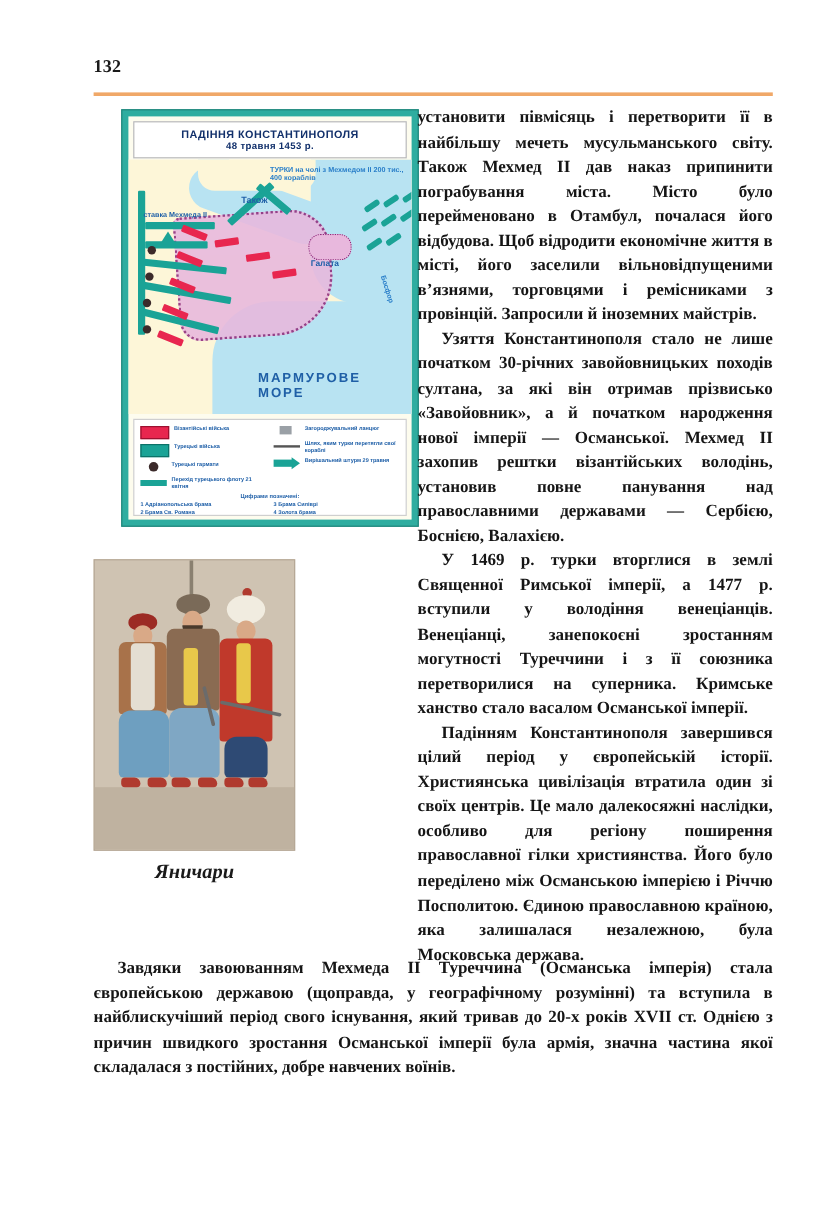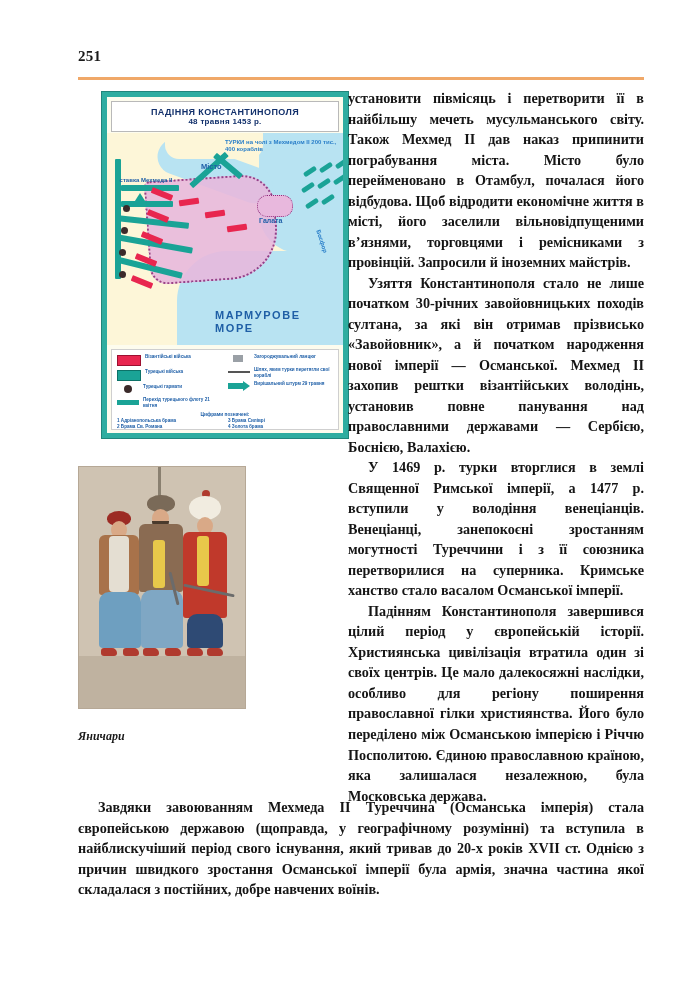--- a/index.html
+++ b/index.html
@@ -414,25 +414,26 @@
   .fig-right .legs   { left: 10px; bottom: 30px;  width: 36px; height: 34px; background: #2e4a74; }
   .fig-right .boot-a { left: 10px; bottom: 22px;  width: 16px; }
   .fig-right .boot-b { left: 30px; bottom: 22px;  width: 16px; }
   .sword {
     position: absolute;
     background: #6b6b6b;
     height: 3px;
     border-radius: 2px;
   }
   .illo-caption {
-    margin-top: 20px;
+    margin-top: 8px;
+    text-align: center;
     font-family: "Liberation Serif", serif;
     font-style: italic;
     font-weight: bold;
-    font-size: 12px;
+    font-size: 17px;
     color: #1a1a1a;
   }
 
   
   .right-col {
     position: absolute;
     left: 348px;
     top: 88px;
     width: 296px;
   }
@@ -457,21 +458,21 @@
     width: 566px;
   }
   .full-col .bodytext { font-size: 14.2px; line-height: 1.445; }
 </style>
 </head>
 <body>
 
 <div class="page">
 
   <div class="header">
-    <div class="folio">251</div>
+    <div class="folio">132</div>
   </div>
   <div class="header-rule"></div>
 
   <div class="left-col">
     <div class="map-figure">
       <div class="map-inner">
 
         <div class="map-title-band">
           <div class="map-title-main">ПАДІННЯ КОНСТАНТИНОПОЛЯ</div>
           <div class="map-title-sub">48 травня  1453 р.</div>
@@ -515,21 +516,21 @@
           <div class="fleet-ship" style="left:196px; top:36px;"></div>
           <div class="fleet-ship" style="left:212px; top:32px;"></div>
           <div class="fleet-ship" style="left:228px; top:28px;"></div>
           <div class="fleet-ship" style="left:194px; top:52px;"></div>
           <div class="fleet-ship" style="left:210px; top:48px;"></div>
           <div class="fleet-ship" style="left:226px; top:44px;"></div>
           <div class="fleet-ship" style="left:198px; top:68px;"></div>
           <div class="fleet-ship" style="left:214px; top:64px;"></div>
 
           <div class="map-label lbl-turks">ТУРКИ на чолі з Мехмедом II 200 тис., 400 кораблів</div>
-          <div class="map-label lbl-pera">Місто</div>
+          <div class="map-label lbl-pera">Також</div>
           <div class="map-label lbl-galata">Галата</div>
           <div class="map-label lbl-stavka">ставка Мехмеда II</div>
           <div class="map-label lbl-bosporus">Босфор</div>
           <div class="map-label lbl-marmara">МАРМУРОВЕ МОРЕ</div>
 
         </div>
 
         <div class="map-legend">
           <div class="legend-grid">
             <div class="legend-col">

